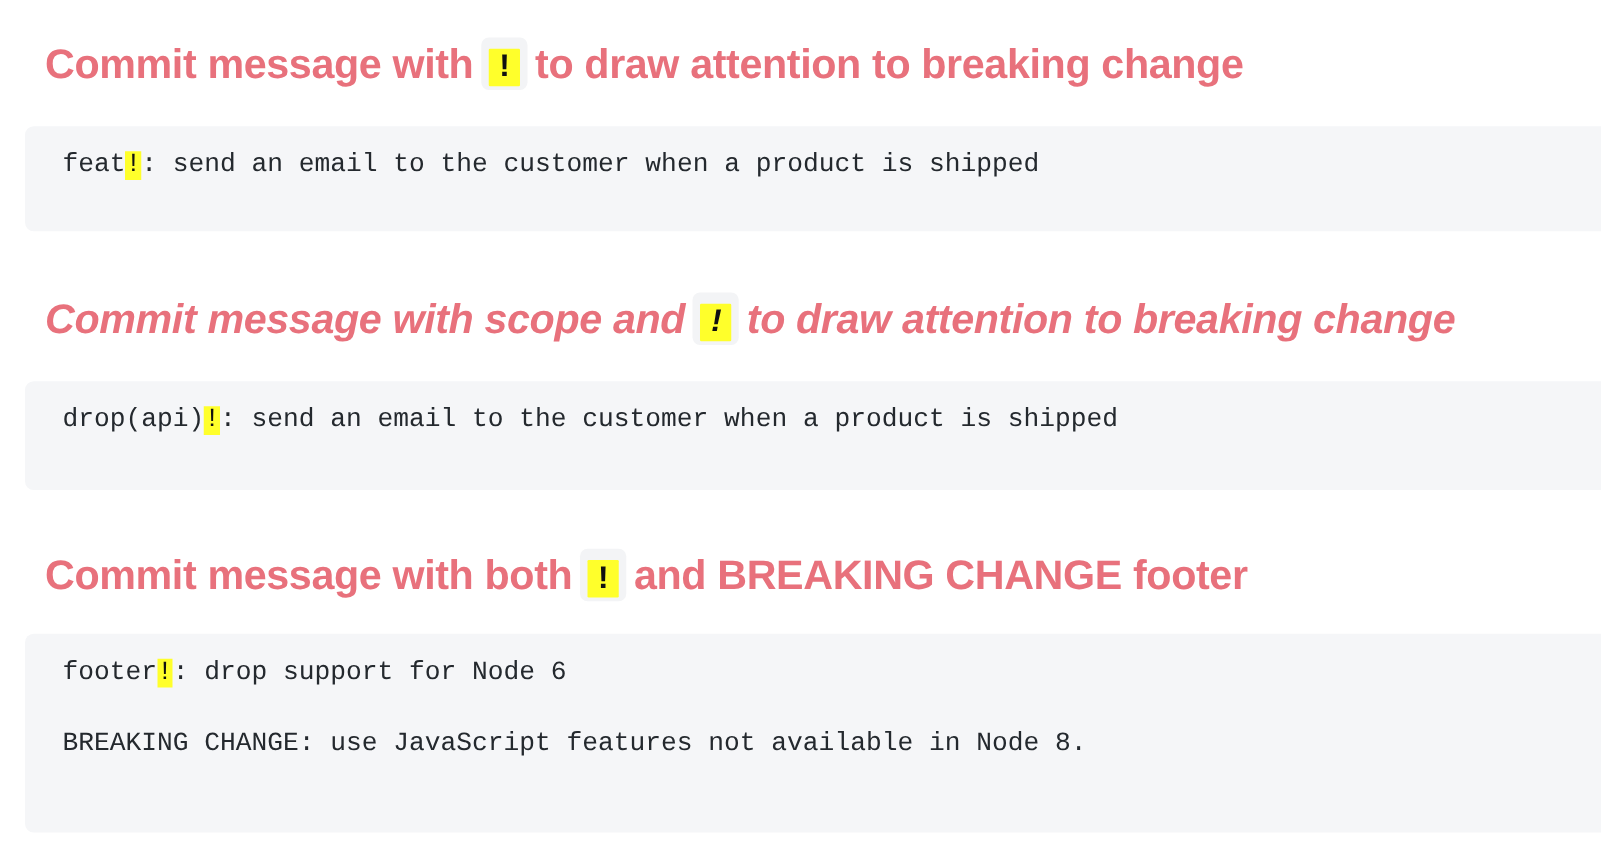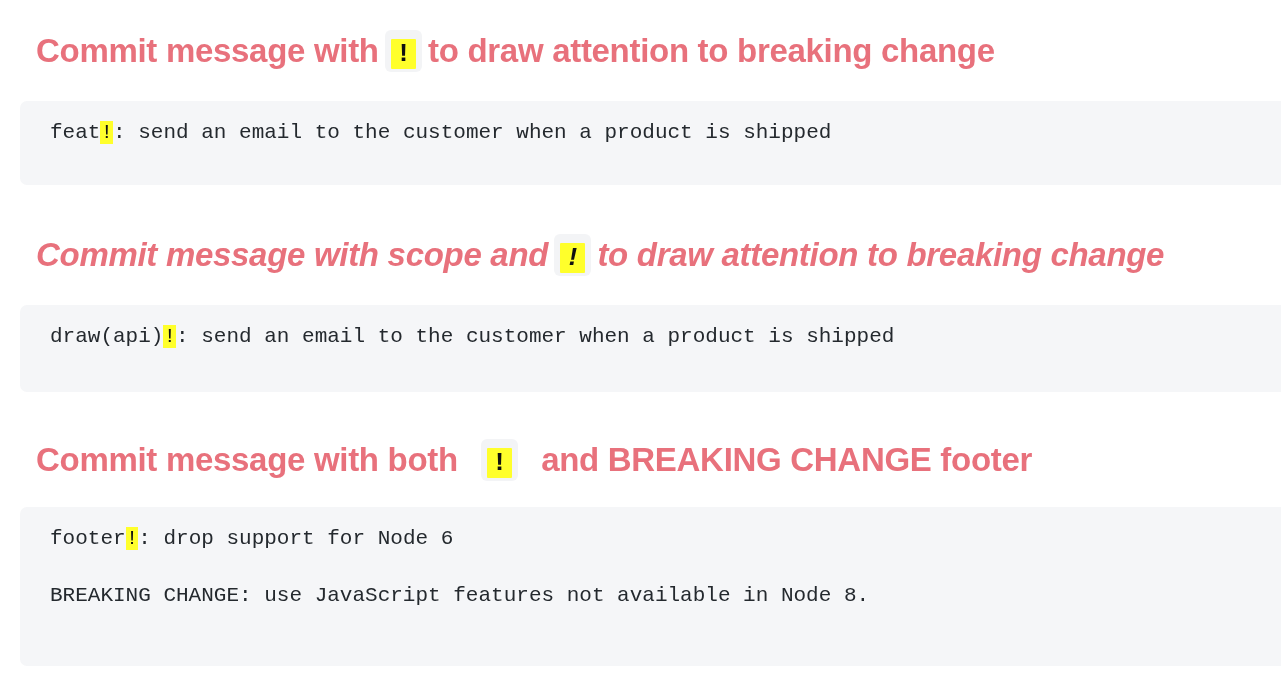--- a/index.html
+++ b/index.html
@@ -92,21 +92,21 @@
     padding: 0;
     border-radius: 0;
     font-family: "Liberation Mono", monospace;
   }
 
   
   #heading-1   { position: absolute; left: 0; top: 30px;  }
   #code-1      { position: absolute; left: 0; top: 101px; width: 1281px; height: 84px; }
   #heading-2   { position: absolute; left: 0; top: 234px; font-style: italic; }
   #code-2      { position: absolute; left: 0; top: 305px; width: 1281px; height: 87px; }
-  #heading-3   { position: absolute; left: 0; top: 439px; gap: 17px; }
+  #heading-3   { position: absolute; left: 0; top: 439px; }
   #code-3      { position: absolute; left: 0; top: 507px; width: 1281px; height: 159px; }
 </style>
 </head>
 <body>
 
 <div class="page">
 
   <h2 class="section-heading" id="heading-1">
     <span class="txt">Commit message with</span>
     <code class="inline-code"><mark class="hl">!</mark></code>
@@ -114,21 +114,21 @@
   </h2>
 
   <pre class="code-block" id="code-1"><span class="code-line"><span>feat</span><mark class="hl">!</mark><span>: send an email to the customer when a product is shipped</span></span></pre>
 
   <h2 class="section-heading" id="heading-2">
     <span class="txt">Commit message with scope and</span>
     <code class="inline-code"><mark class="hl">!</mark></code>
     <span class="txt">to draw attention to breaking change</span>
   </h2>
 
-  <pre class="code-block" id="code-2"><span class="code-line"><span>draw(api)</span><mark class="hl">!</mark><span>: send an email to the customer when a product is shipped</span></span></pre>
+  <pre class="code-block" id="code-2"><span class="code-line"><span>drop(api)</span><mark class="hl">!</mark><span>: send an email to the customer when a product is shipped</span></span></pre>
 
   <h2 class="section-heading" id="heading-3">
     <span class="txt">Commit message with both</span>
     <code class="inline-code"><mark class="hl">!</mark></code>
     <span class="txt">and BREAKING CHANGE footer</span>
   </h2>
 
   <pre class="code-block" id="code-3"><span class="code-line"><span>footer</span><mark class="hl">!</mark><span>: drop support for Node 6</span></span>
 <span class="code-line blank"></span>
 <span class="code-line"><span>BREAKING CHANGE: use JavaScript features not available in Node 8.</span></span></pre>

